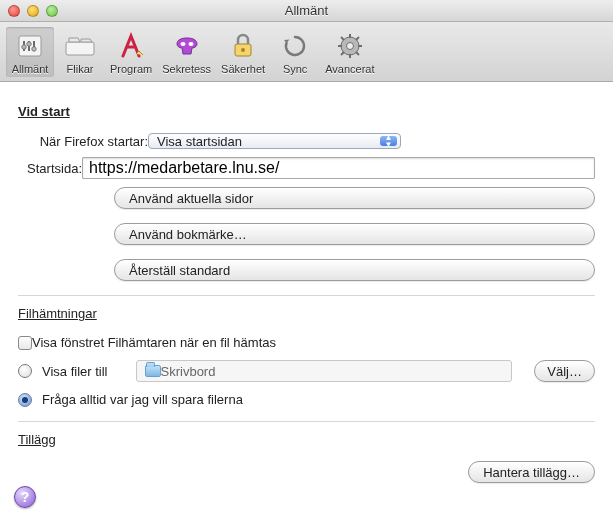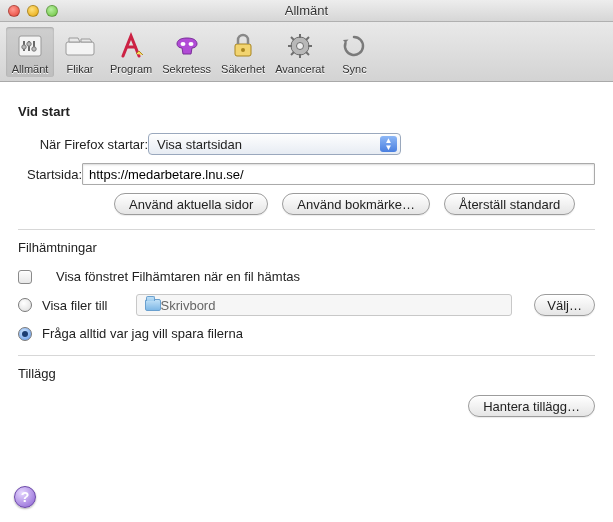--- a/index.html
+++ b/index.html
@@ -44,29 +44,29 @@
     cursor: default;
   }
   .tbitem.sel {
     background: rgba(0,0,0,.10);
     box-shadow: inset 0 1px 2px rgba(0,0,0,.2);
   }
   .tbicon { width: 32px; height: 32px; margin: 0 auto; display:flex; align-items:center; justify-content:center; }
   .tblabel { font-size: 11px; color:#333; margin-top:1px; text-shadow:0 1px 0 #fff; }
 
   .content { padding: 12px 18px 14px; color:#222; }
-  .section-head { font-weight: bold; margin: 10px 0 14px; }
+  .section-head { font-weight: bold; margin: 10px 0 14px; text-decoration: underline; }
   .row { display:flex; align-items:center; margin: 8px 0; }
   .lbl { min-width: 130px; text-align: right; }
   .lbl-home { min-width: 64px; text-align:right; }
   .start-row .lbl { min-width: 130px; }
 
   .select {
     flex: 0 0 253px;
-    height: 22px;
+    height: 16px;
     border: 1px solid #9aa8bd;
     border-radius: 4px;
     background: linear-gradient(#fefefe,#e7ecf3);
     display:flex; align-items:center; padding:0 8px;
     position:relative;
     box-shadow: 0 1px 0 rgba(255,255,255,.6) inset;
     font-size:13px;
   }
   .select .arrows {
     position:absolute; right:3px; top:2px; bottom:2px; width:17px;
@@ -75,43 +75,43 @@
     display:flex; flex-direction:column; align-items:center; justify-content:center;
     color:#fff; font-size:8px; line-height:7px;
   }
 
   .textinput {
     flex: 1;
     height: 22px;
     border: 1px solid #aaa;
     border-radius: 1px;
     padding: 2px 6px;
-    font-size: 13px;
+    font-size: 16px;
     background:#fff;
     box-shadow: inset 0 1px 2px rgba(0,0,0,.15);
   }
 
-  .btnrow { display:flex; gap:14px; margin: 8px 0 6px 96px; }
+  .btnrow { display:flex; gap:14px; margin: 8px 0 6px 96px; flex-direction: column; }
   .aquabtn {
     height: 22px;
     padding: 0 14px;
     border: 1px solid #9c9c9c;
     border-radius: 11px;
     background: linear-gradient(#ffffff, #e5e5e5);
     font-size: 13px;
     color:#222;
     box-shadow: 0 1px 0 rgba(255,255,255,.8) inset, 0 1px 1px rgba(0,0,0,.08);
     cursor: default;
     display:flex; align-items:center;
   }
   .aquabtn.small { padding: 0 12px; }
 
   .hr { border-top: 1px solid #d7d7d7; margin: 14px 0 10px; }
 
-  .check { display:flex; align-items:center; gap:24px; margin: 6px 0; }
+  .check { display:flex; align-items:center; gap:0; margin: 6px 0; }
   .checkbox {
     width:14px; height:14px; border:1px solid #8a8a8a; border-radius:3px;
     background: linear-gradient(#fdfdfd,#e8e8e8);
     box-shadow: inset 0 1px 0 #fff;
   }
   .check.disabled { opacity:.55; }
   .check.indent { margin-left: 24px; }
 
   .radio-row { display:flex; align-items:center; gap:10px; margin: 10px 0; }
   .radio { width:14px; height:14px; border:1px solid #7a7a7a; border-radius:50%; background: radial-gradient(circle at 40% 35%, #fff, #dcdcdc); position:relative; flex:none; }
@@ -211,49 +211,49 @@
   </div>
   <div class="tbitem">
     <div class="tbicon">
       <svg width="26" height="28" viewBox="0 0 26 28">
           <rect x="5" y="12" width="16" height="12" rx="2" fill="#f2d470" stroke="#a88520"></rect>
           <path d="M8 12 V8 a5 5 0 0 1 10 0 V12" fill="none" stroke="#888" stroke-width="2.5"></path>
           <circle cx="13" cy="18" r="2" fill="#a88520"></circle>
         </svg>
     </div>
     <div class="tblabel">Säkerhet</div>
+  </div>
+  <div class="tbitem">
+    <div class="tbicon">
+      <svg width="28" height="28" viewBox="0 0 28 28">
+          <path d="M14 5 a9 9 0 1 1 -8.5 6" fill="none" stroke="#7a7a7a" stroke-width="2.5" stroke-linecap="round"></path>
+          <path d="M3 8 L5.5 11 L8.5 7.5 Z" fill="#7a7a7a"></path>
+        </svg>
+    </div>
+    <div class="tblabel">Sync</div>
   </div>
   <div class="tbitem">
     <div class="tbicon">
       <svg width="28" height="28" viewBox="0 0 28 28">
           <circle cx="14" cy="14" r="9" fill="#b8b8b8" stroke="#6e6e6e"></circle>
           <circle cx="14" cy="14" r="3.5" fill="#eee" stroke="#6e6e6e"></circle>
           <g stroke="#6e6e6e" stroke-width="2">
             <line x1="14" y1="2" x2="14" y2="6"></line>
             <line x1="14" y1="22" x2="14" y2="26"></line>
             <line x1="2" y1="14" x2="6" y2="14"></line>
             <line x1="22" y1="14" x2="26" y2="14"></line>
             <line x1="5" y1="5" x2="8" y2="8"></line>
             <line x1="20" y1="20" x2="23" y2="23"></line>
             <line x1="5" y1="23" x2="8" y2="20"></line>
             <line x1="20" y1="8" x2="23" y2="5"></line>
           </g>
         </svg>
     </div>
     <div class="tblabel">Avancerat</div>
   </div>
-  <div class="tbitem">
-    <div class="tbicon">
-      <svg width="28" height="28" viewBox="0 0 28 28">
-          <path d="M14 5 a9 9 0 1 1 -8.5 6" fill="none" stroke="#7a7a7a" stroke-width="2.5" stroke-linecap="round"></path>
-          <path d="M3 8 L5.5 11 L8.5 7.5 Z" fill="#7a7a7a"></path>
-        </svg>
-    </div>
-    <div class="tblabel">Sync</div>
-  </div>
 </div>
 
 <div class="content">
 
   <div class="section-head">Vid start</div>
 
   <div class="row start-row">
     <div class="lbl">När Firefox startar:</div>
     <div class="select">
       <span>Visa startsidan</span>

